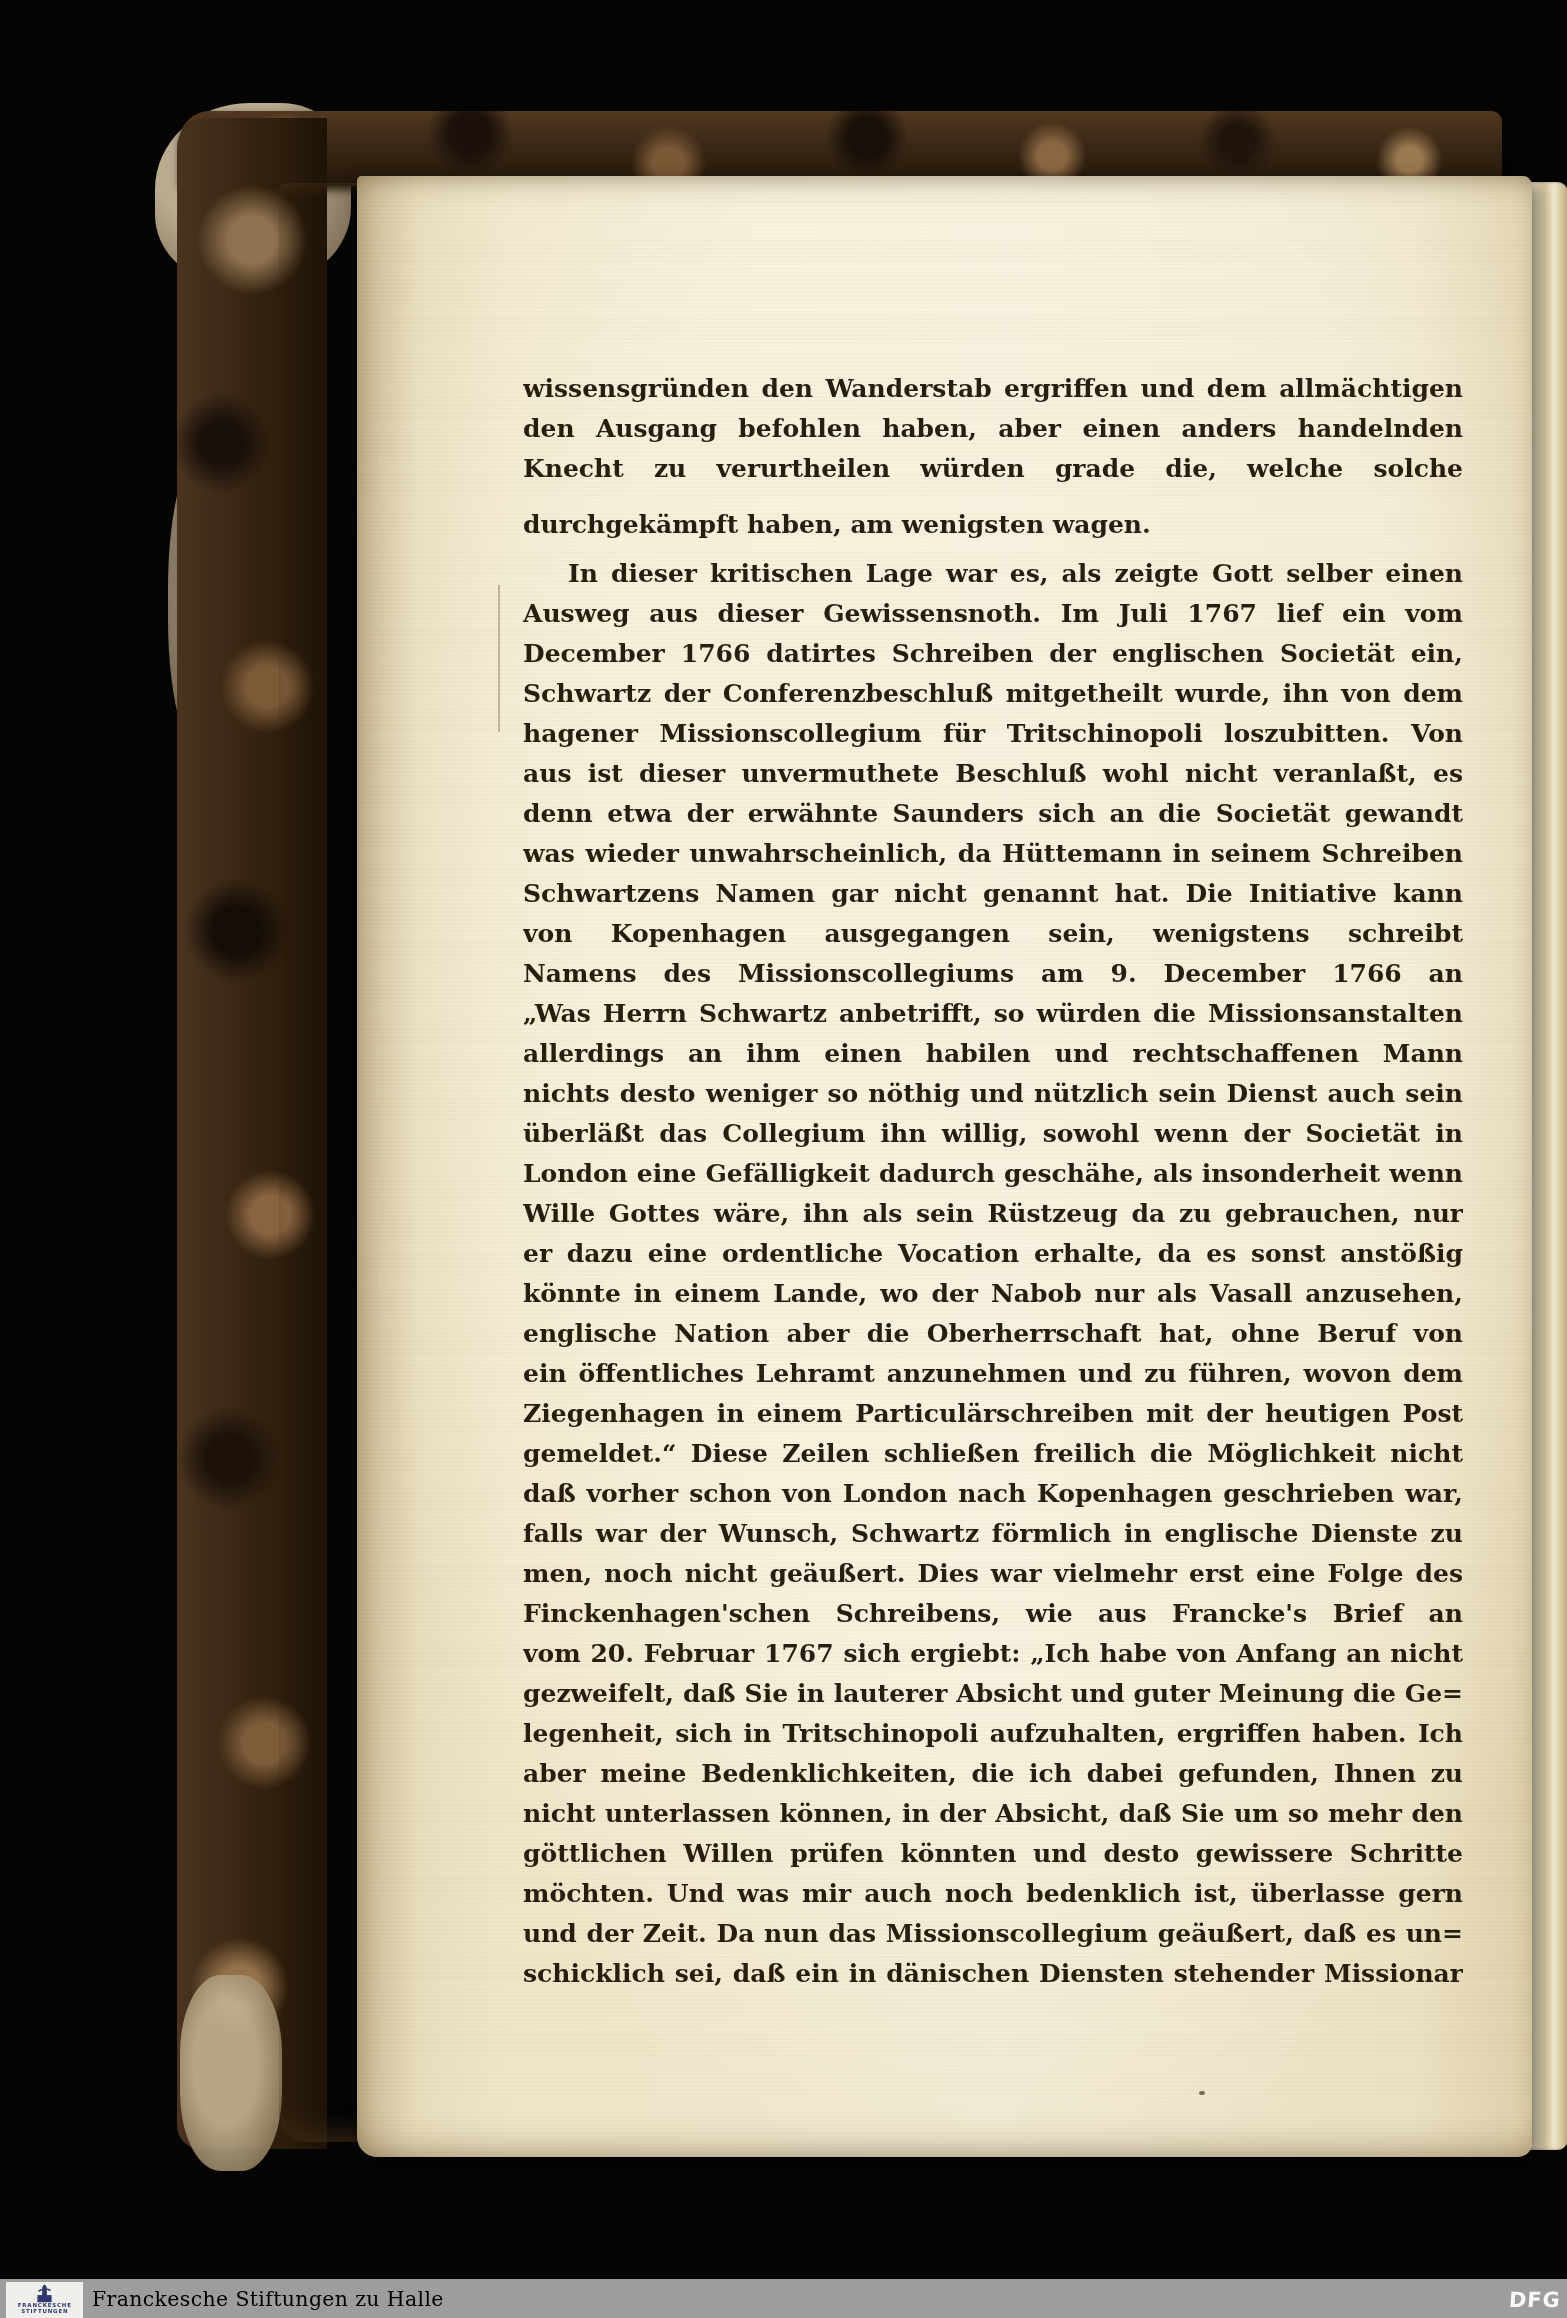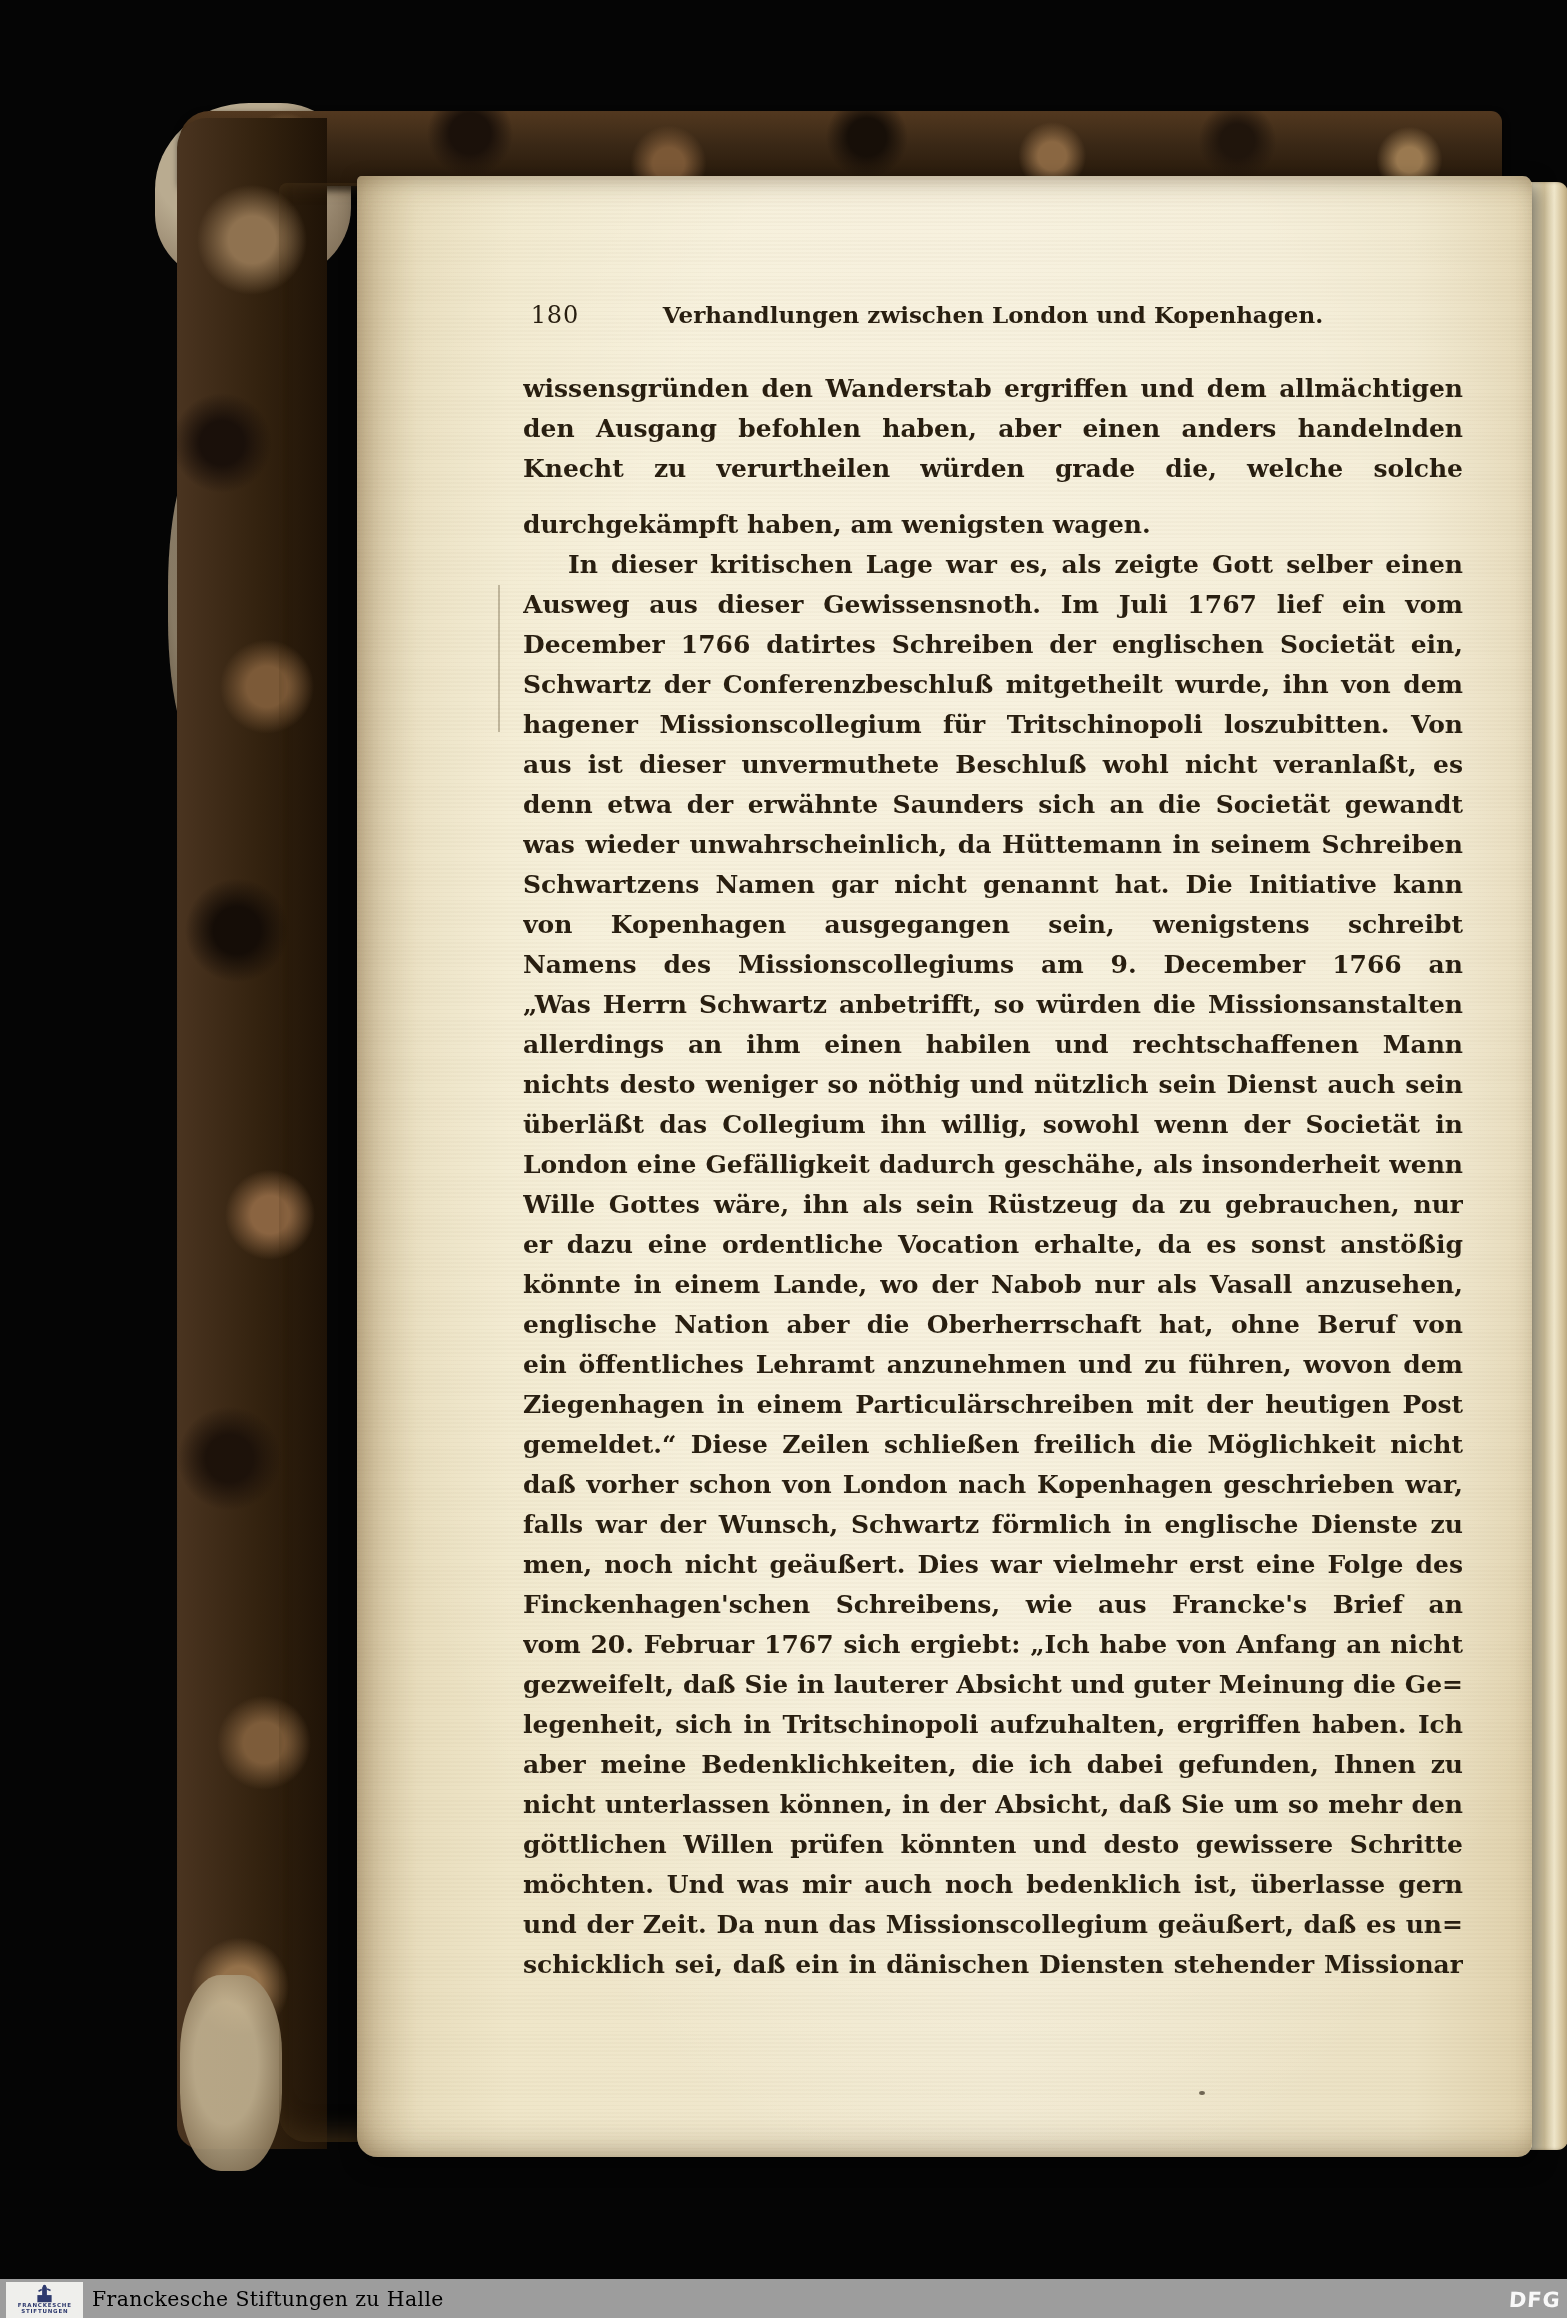--- a/index.html
+++ b/index.html
@@ -73,21 +73,21 @@
   .crease{position:absolute;background:rgba(95,78,50,.34);filter:blur(0.5px);}
   .crease-1{left:141px;top:409px;width:2.4px;height:147px;}
   .speck{position:absolute;left:842px;top:1915px;width:5.5px;height:3.9px;border-radius:50%;
     background:rgba(45,34,20,.65);}
   .pageheader{position:absolute;left:166px;top:125px;width:940px;height:36px;}
   .pagenum{position:absolute;left:7.8px;top:0;font-size:24px;letter-spacing:0.8px;}
   .running{display:block;text-align:center;font-size:23px;font-weight:bold;}
   .textblock{position:absolute;left:166px;top:193px;width:940px;}
   .line{height:40px;line-height:40px;font-size:25px;font-weight:bold;
     text-align:justify;text-align-last:justify;overflow:hidden;}
-  .line.indent{padding-left:45px;}
+  .line.indent{padding-left:45px;margin-top:9px;}
   .line.end{text-align-last:left;margin-top:16px;}
   
   .footer-bar{position:absolute;left:0;top:2279px;width:1567px;height:40px;background:#9d9d9d;z-index:6;}
   .logo-box{position:absolute;left:6.3px;top:3.1px;width:77px;height:37px;background:#efefec;
     display:flex;flex-direction:column;align-items:center;justify-content:flex-start;padding-top:1.6px;box-sizing:border-box;}
   .logo-box svg{width:19px;height:19px;display:block;}
   .logo-caption{display:flex;flex-direction:column;align-items:center;line-height:5.5px;margin-top:0.8px;}
   .logo-caption span{font-family:"DejaVu Sans",sans-serif;font-size:5.5px;letter-spacing:0.8px;
     color:#2e3a6e;font-weight:bold;}
   .institution{position:absolute;left:92px;top:7.8px;color:#000000;font-size:20.4px;
@@ -105,24 +105,20 @@
   <div class="cover-top"></div>
   <div class="cover-left"></div>
   <div class="corner-wear3"></div>
   <div class="page-stack"></div>
   <div class="top-pages"></div>
   <div class="right-curl"></div>
 
   <div class="page">
     <div class="crease crease-1"></div>
     <div class="speck"></div>
-    <div class="pageheader">
-      <span class="pagenum">180</span>
-      <span class="running">Verhandlungen zwischen London und Kopenhagen.</span>
-    </div>
     <div class="textblock" id="textblock">
         <div class="line">wissensgründen den Wanderstab ergriffen und dem allmächtigen Gott</div>
         <div class="line">den Ausgang befohlen haben, aber einen anders handelnden fremden</div>
         <div class="line">Knecht zu verurtheilen würden grade die, welche solche Gewissenskämpfe</div>
         <div class="line end">durchgekämpft haben, am wenigsten wagen.</div>
         <div class="line indent">In dieser kritischen Lage war es, als zeigte Gott selber einen</div>
         <div class="line">Ausweg aus dieser Gewissensnoth.  Im Juli 1767 lief ein vom</div>
         <div class="line">December 1766 datirtes Schreiben der englischen Societät ein, womit an</div>
         <div class="line">Schwartz der Conferenzbeschluß mitgetheilt wurde, ihn von dem Kopen=</div>
         <div class="line">hagener Missionscollegium für Tritschinopoli loszubitten.  Von Indien</div>

